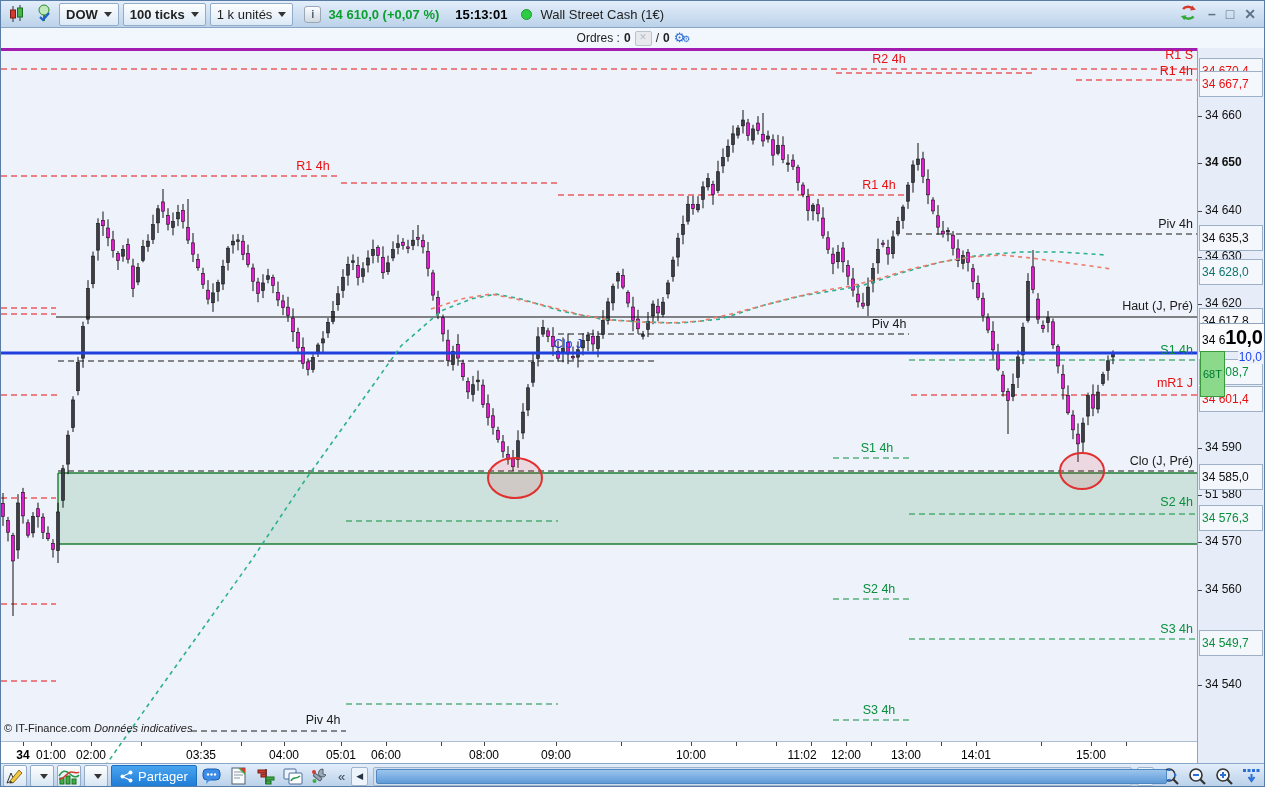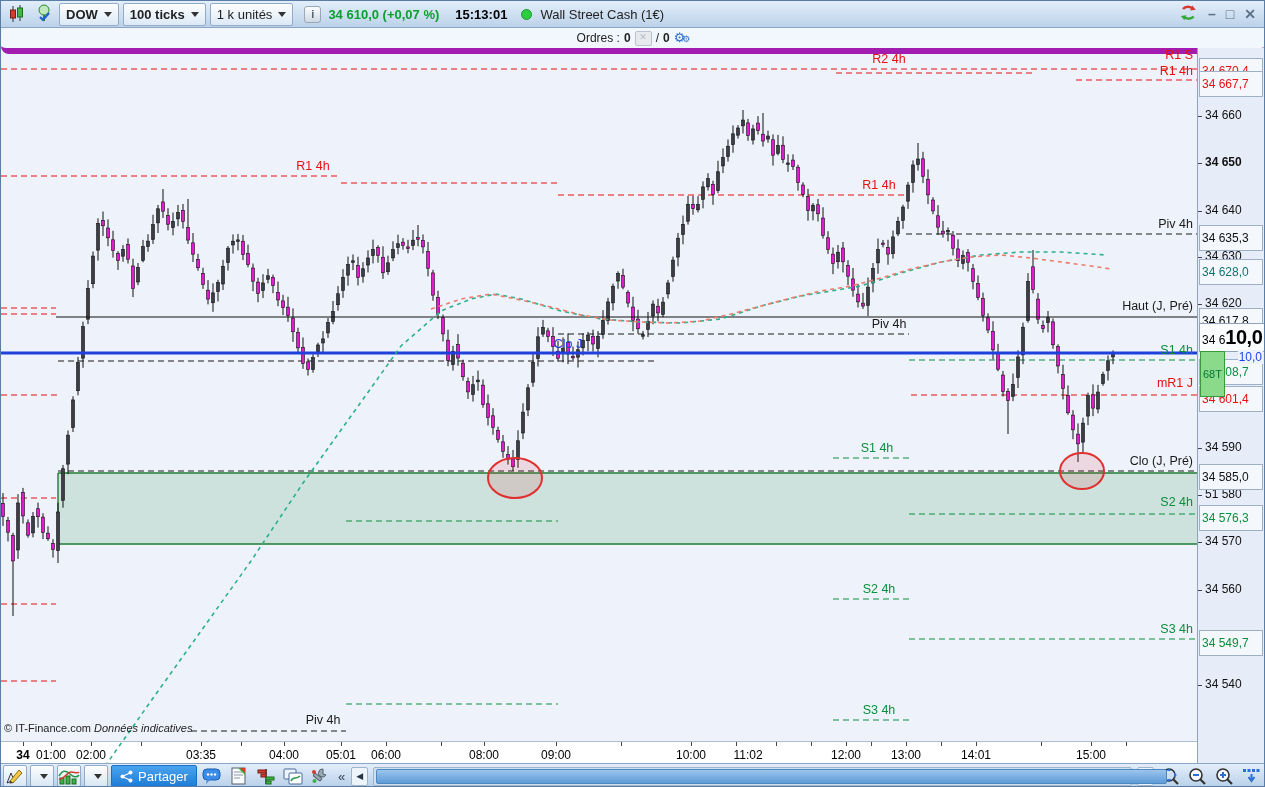--- a/index.html
+++ b/index.html
@@ -11,22 +11,22 @@
   .tb-btn{height:21px;display:flex;align-items:center;gap:3px;padding:0 6px;border:1px solid #93abc7;border-radius:2px;
     background:linear-gradient(#fdfefe,#dce9f6);cursor:default;}
   .tb-ico{height:21px;display:flex;align-items:center;padding:0 2px;border:1px solid transparent;}
   .caret{width:0;height:0;border-left:4px solid transparent;border-right:4px solid transparent;border-top:5px solid #333;margin-left:3px;}
   .quote-price{color:#0a9f2e;font-weight:bold;}
   .quote-time{color:#000;font-weight:bold;margin-left:12px;}
   .mkt-dot{width:9px;height:9px;border-radius:50%;background:#2ecc40;border:1px solid #1a9c2c;margin:0 4px 0 10px;}
   .win-ctrl{margin-left:auto;display:flex;align-items:center;gap:10px;padding-right:6px;color:#5d7186;font-size:14px;font-weight:bold;}
   .win-ctrl span{cursor:default;}
   
-  .ordersbar{position:absolute;left:0;top:27px;width:1265px;height:20px;background:#f2f7fd;border-bottom:6px solid #a21caf;
-    display:flex;align-items:center;justify-content:center;font-size:12px;color:#222;gap:4px;border-radius:8px;}
+  .ordersbar{position:absolute;left:0;top:27px;width:1265px;height:20px;background:#f2f7fd;border-bottom:3px solid #a21caf;
+    display:flex;align-items:center;justify-content:center;font-size:12px;color:#222;gap:4px;}
   .ord-btn{width:15px;height:13px;border:1px solid #b9c3cd;border-radius:2px;background:#e7e9ec;color:#b5bcc5;font-size:9px;line-height:11px;text-align:center;}
   .gears{color:#2b6fd4;font-size:13px;line-height:13px;}
   .gears .g2{font-size:9px;margin-left:-3px;}
   
   .plot-wrap{position:absolute;left:0;top:47px;width:1196px;height:715px;}
   .time-strip{position:absolute;left:0;top:693px;width:1196px;height:22px;background:#ffffff;border-top:1px solid #aebdd0;}
   svg.chart{position:absolute;left:0;top:0;pointer-events:none;}
   .copyright{position:absolute;left:3px;top:674px;font-size:11px;color:#222;pointer-events:none;white-space:nowrap;}
   .copyright i{font-style:italic;}
   .t-label{position:absolute;top:6px;transform:translateX(-50%);font-size:12px;color:#000;white-space:nowrap;}
@@ -137,21 +137,21 @@
         <span class="t-label" style="left:340px">05:01</span>
         <span class="t-tick" style="left:340px"></span>
         <span class="t-label" style="left:385px">06:00</span>
         <span class="t-tick" style="left:385px"></span>
         <span class="t-label" style="left:483px">08:00</span>
         <span class="t-tick" style="left:483px"></span>
         <span class="t-label" style="left:555px">09:00</span>
         <span class="t-tick" style="left:555px"></span>
         <span class="t-label" style="left:690px">10:00</span>
         <span class="t-tick" style="left:690px"></span>
-        <span class="t-label" style="left:747px">11:02</span>
+        <span class="t-label" style="left:801px">11:02</span>
         <span class="t-tick" style="left:775px"></span>
         <span class="t-label" style="left:845px">12:00</span>
         <span class="t-tick" style="left:845px"></span>
         <span class="t-label" style="left:905px">13:00</span>
         <span class="t-tick" style="left:905px"></span>
         <span class="t-label" style="left:975px">14:01</span>
         <span class="t-tick" style="left:975px"></span>
         <span class="t-label" style="left:1090px">15:00</span>
         <span class="t-tick" style="left:1090px"></span>
         <span class="t-tick" style="left:140px"></span>

